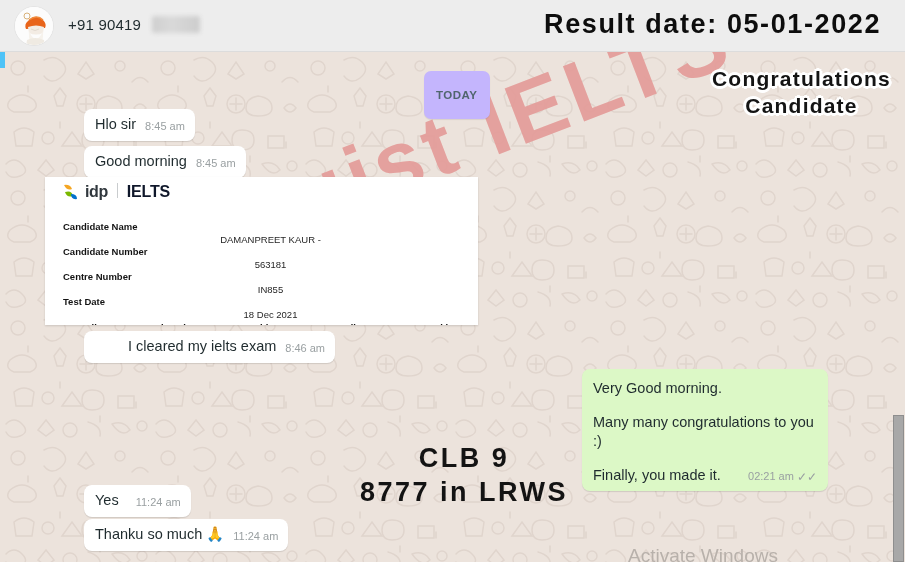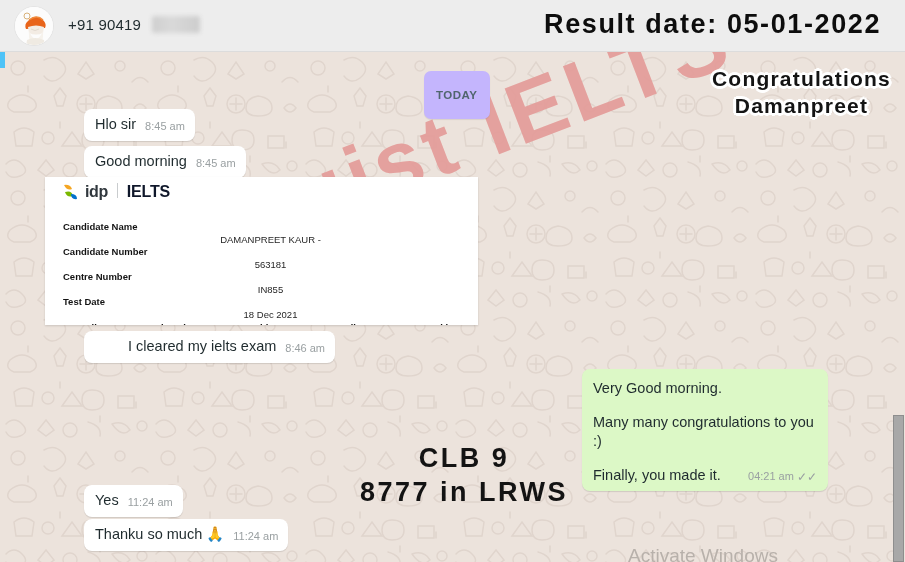--- a/index.html
+++ b/index.html
@@ -170,21 +170,21 @@
     color: #9aa0a2;
     margin-left: 9px;
     white-space: nowrap;
     padding-bottom: 1px;
   }
   .ticks { color: #9aa0a2; font-size: 12px; line-height: 1; }
 
   #msg-hlo          { left: 84px;  top: 109px; }
   #msg-goodmorning  { left: 84px;  top: 146px; }
   #msg-cleared      { left: 84px;  top: 331px; padding-left: 44px; }
-  #msg-yes          { left: 84px;  top: 485px; }
+  #msg-yes          { left: 84px;  top: 485px; gap: 8px; }
   #msg-thanku       { left: 84px;  top: 519px; }
 
   #msg-congrats {
     left: 582px; top: 369px;
     width: 246px;
     flex-direction: column;
     align-items: stretch;
     padding: 10px 11px 6px 11px;
   }
   #msg-congrats .line { margin-bottom: 14px; }
@@ -371,21 +371,21 @@
       </svg>
     </div>
     <div id="contact-phone">+91 90419</div>
     <div id="phone-redact"></div>
     <div id="result-date">Result date: 05-01-2022</div>
   </div>
   <div id="left-accent"></div>
 
   <div id="success-block">
     <div>Congratulations</div>
-    <div>Damanpreet</div>
+    <div>Candidate</div>
   </div>
 
   <div id="clb-block">
     <div>CLB 9</div>
     <div>8777 in LRWS</div>
   </div>
 
   <div id="date-divider">TODAY</div>
 
   <div class="msg in" id="msg-hlo">
@@ -447,21 +447,21 @@
     <span class="body">I cleared my ielts exam</span>
     <span class="meta">8:46 am</span>
   </div>
 
   <div class="msg out" id="msg-congrats">
     <div class="line">Very Good morning.</div>
     <div class="line">Many many congratulations to you :)</div>
     <div class="lastrow">
       <span>Finally, you made it.</span>
       <span class="meta">
-        <span>04:21 am</span>
+        <span>02:21 am</span>
         <span class="ticks">✓✓</span>
       </span>
     </div>
   </div>
 
   <div class="msg in" id="msg-yes">
     <span class="body">Yes</span>
     <span class="meta">11:24 am</span>
   </div>
 

